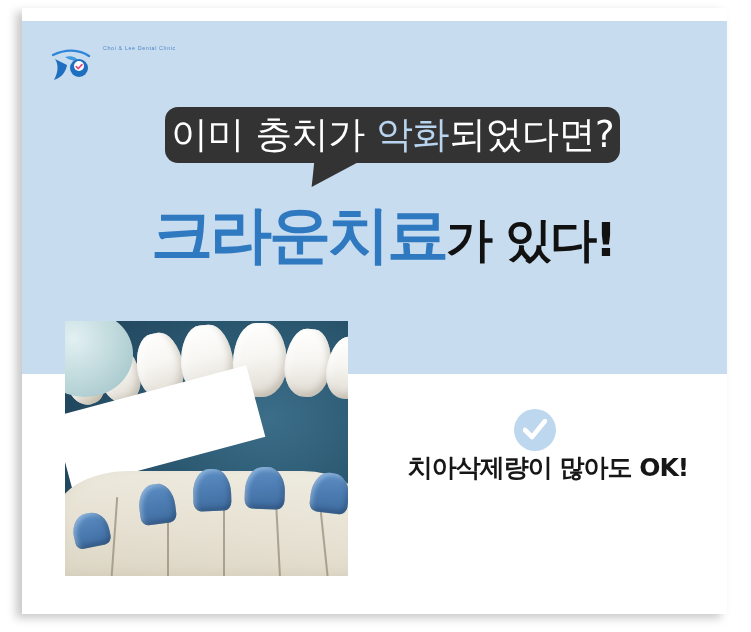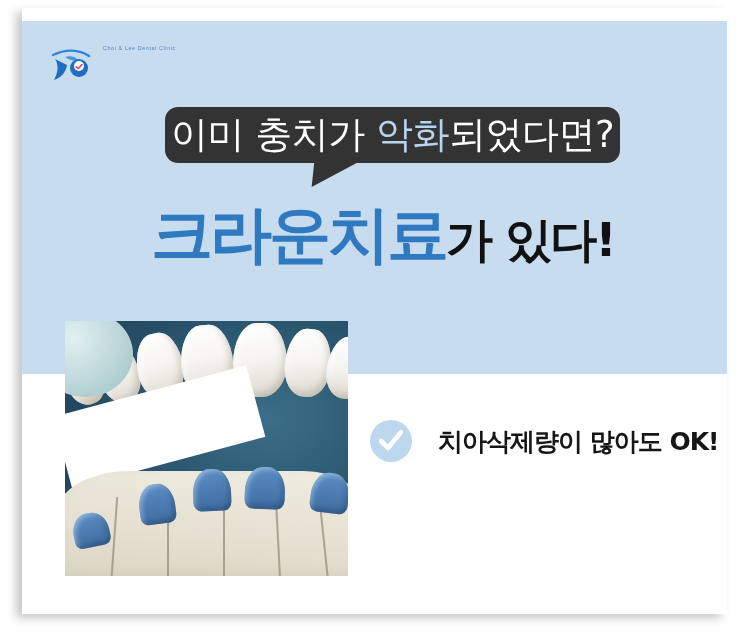--- a/index.html
+++ b/index.html
@@ -242,20 +242,21 @@
   #checklist {
     position: absolute;
     left: 348px;
     top: 388px;
     width: 330px;
   }
   .check-row {
     display: flex;
     align-items: center;
     height: 64px;
+    flex-direction: column;
   }
   .check-circle {
     width: 42px;
     height: 42px;
     border-radius: 50%;
     background: #bdd7ef;
     flex: 0 0 auto;
     position: relative;
   }
   .check-circle svg { position: absolute; left: 9px; top: 10px; }

